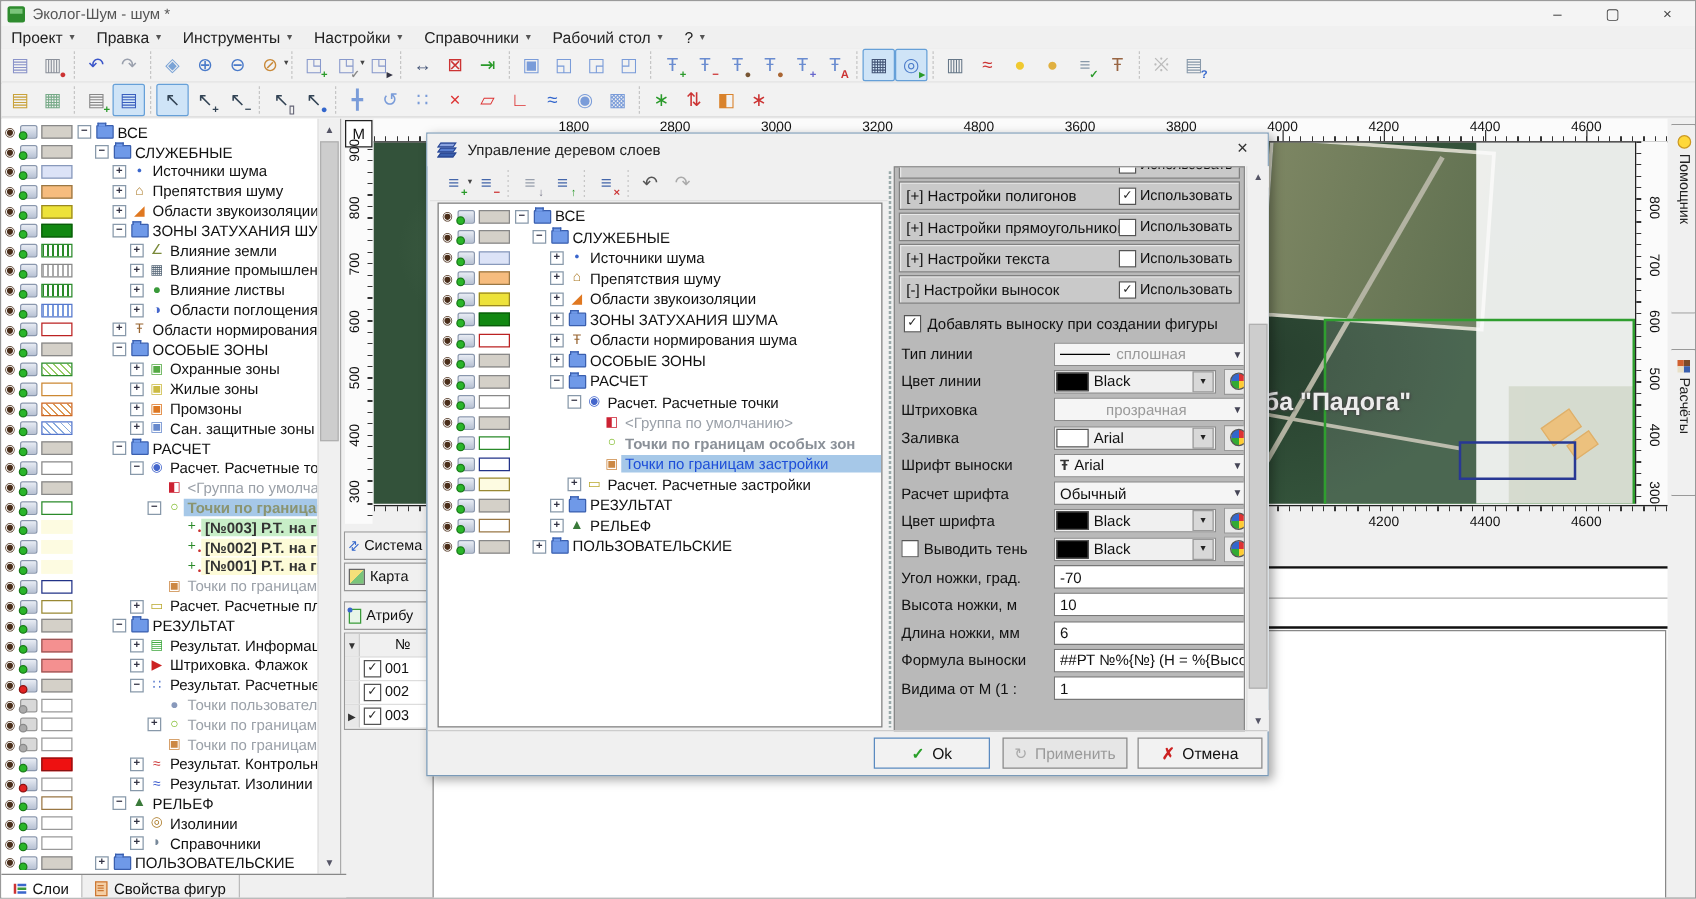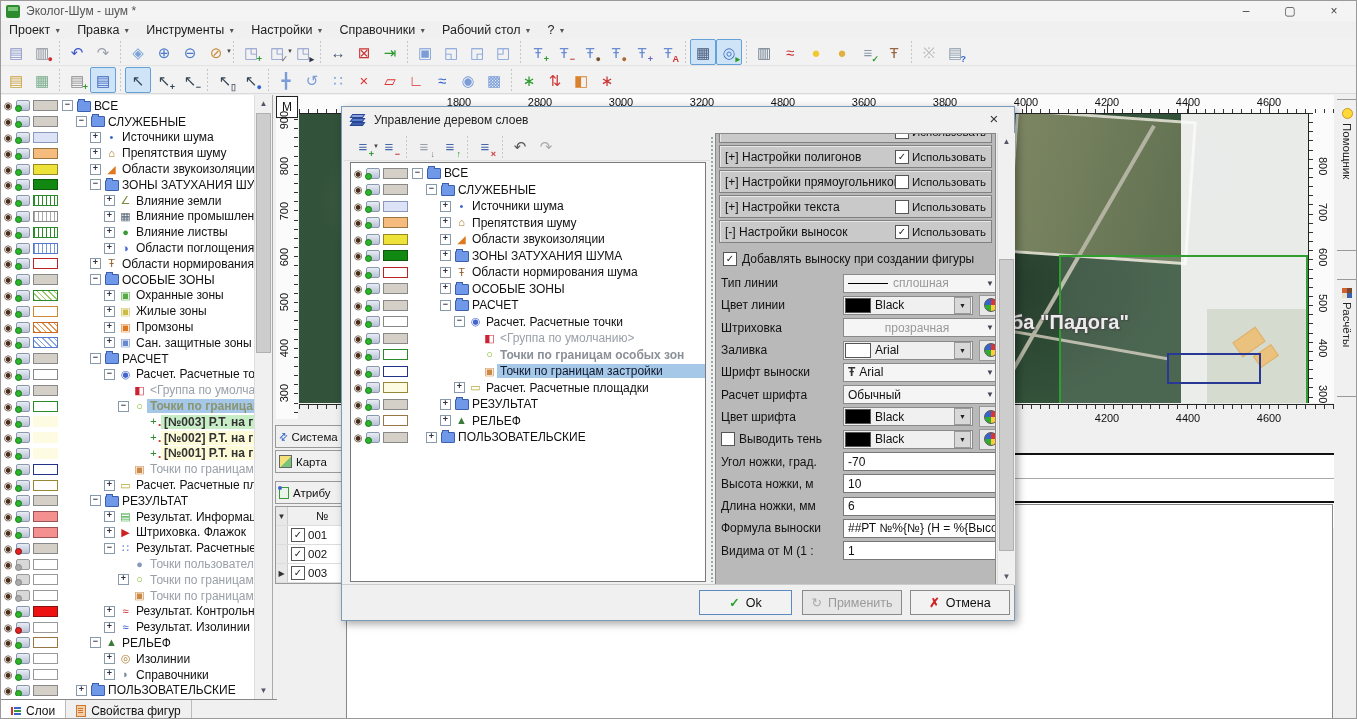--- a/index.html
+++ b/index.html
@@ -45,21 +45,21 @@
   .exp{width:9px;height:9px;border:1px solid #8899aa;background:#fff;font-size:9px;line-height:7px;text-align:center;color:#334;flex:0 0 auto;margin-right:3px;font-weight:bold;}
   .exp.hidden{visibility:hidden;}
   .ticon{width:15px;text-align:center;flex:0 0 auto;position:relative;font-size:11px;line-height:1;}
   .ticon .ov{position:absolute;right:0;bottom:-2px;font-size:8px;}
   .i-folder{display:inline-block;width:12px;height:9px;background:#6f99e8;border:1px solid #3a5fae;border-radius:1px;position:relative;vertical-align:middle;}
   .i-folder:before{content:"";position:absolute;left:0;top:-3px;width:5px;height:2px;background:#6f99e8;border:1px solid #3a5fae;border-bottom:none;}
   .tlabel{padding:0 3px;font-size:12px;}
   .st-disabled .tlabel{color:#9aa0a8;}
   .st-boldgray .tlabel{color:#8a9098;font-weight:bold;}
   .st-selected .tlabel{background:#a6c8e8;color:#8a9470;font-weight:bold;flex:1 1 auto;}
-  .d-selected .tlabel{background:#a6c8e8;color:#0f172a;flex:1 1 auto;}
+  .d-selected .tlabel{background:#a6c8e8;color:#1d4ed8;flex:1 1 auto;}
   .st-hlgreen .tlabel{background:#c8eec8;color:#333;font-weight:bold;}
   .st-hlyellow .tlabel{background:#fdfbd8;color:#333;font-weight:bold;}
   .st-hlgreen .sw,.st-hlyellow .sw{background:#fdfbe1;border-color:#fdfbe1;}
   
   .vscroll{position:absolute;width:17px;background:#f0f0f0;border-left:1px solid #ddd;}
   .sarrow{position:absolute;left:0;width:17px;height:17px;display:flex;align-items:center;justify-content:center;font-size:8px;color:#556;background:#f0f0f0;}
   .sthumb{position:absolute;left:1px;width:15px;background:#cdcdcd;border:1px solid #b0b0b0;box-sizing:border-box;}
   
   #bottom-tabs{position:absolute;left:0;top:698px;width:276px;height:21px;background:#f0f0f0;border-top:1px solid #888;display:flex;z-index:4;}
   .btab{display:flex;align-items:center;gap:5px;padding:0 10px;font-size:12px;border-right:1px solid #bbb;}
@@ -1075,21 +1075,21 @@
           <span class="ticon" style="color: rgb(204, 136, 68);">▣</span>
           <span class="tlabel">Точки по границам застройки</span>
         </div>
         <div class="trow drow">
           <span class="eye">◉</span>
           <span class="prn p-green"></span>
           <span class="sw" style="background: rgb(253, 251, 225); border-color: rgb(153, 136, 51);"></span>
           <span class="indent" style="width: 42px;"></span>
           <span class="exp">+</span>
           <span class="ticon" style="color: rgb(187, 170, 51);">▭</span>
-          <span class="tlabel">Расчет. Расчетные площадки</span>
+          <span class="tlabel">Расчет. Расчетные застройки</span>
         </div>
         <div class="trow drow">
           <span class="eye">◉</span>
           <span class="prn p-green"></span>
           <span class="sw" style="background: rgb(212, 208, 200); border-color: rgb(136, 136, 136);"></span>
           <span class="indent" style="width: 28px;"></span>
           <span class="exp">+</span>
           <span class="ticon"><span class="i-folder"></span></span>
           <span class="tlabel">РЕЗУЛЬТАТ</span>
         </div>

